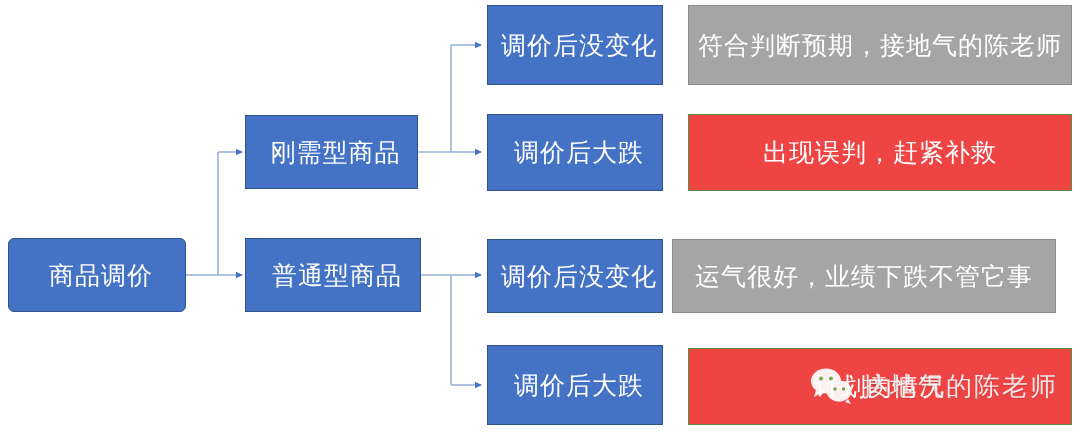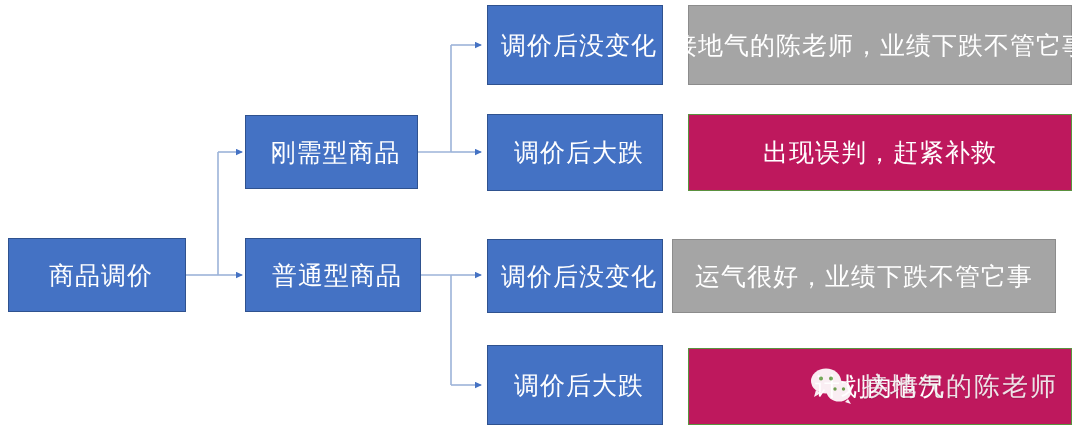--- a/index.html
+++ b/index.html
@@ -34,21 +34,21 @@
     border: 1px solid #2f528f;
     font-size: 25px;
     padding-left: 8px;
   }
   .node.gray {
     background: #a5a5a5;
     border: 1px solid #8c8c8c;
     font-size: 25px;
   }
   .node.green {
-    background: #be185d;
+    background: #ef4444;
     border: 1px solid #5a913f;
     font-size: 25px;
   }
   .connectors {
     position: absolute;
     left: 0;
     top: 0;
     width: 1080px;
     height: 432px;
     pointer-events: none;
@@ -100,31 +100,31 @@
       <path d="M451,45 L481,45" marker-end="url(#arrowhead)"></path>
       <path d="M451,152 L481,152" marker-end="url(#arrowhead)"></path>
 
       <path d="M418,275 L451,275"></path>
       <path d="M451,275 L451,385"></path>
       <path d="M451,275 L481,275" marker-end="url(#arrowhead)"></path>
       <path d="M451,385 L481,385" marker-end="url(#arrowhead)"></path>
     </g>
   </svg>
 
-  <div class="node blue" style="left:8px; top:238px; width:178px; height:74px;">商品调价</div>
+  <div class="node blue" style="left:8px; top:238px; width:178px; height:74px;border-radius:6px;">商品调价</div>
 
   <div class="node blue" style="left:245px; top:115px; width:173px; height:74px;text-align:right;">刚需型商品</div>
   <div class="node blue" style="left:245px; top:238px; width:176px; height:74px;">普通型商品</div>
 
   <div class="node blue" style="left:487px; top:5px; width:176px; height:80px;">调价后没变化</div>
   <div class="node blue" style="left:487px; top:114px; width:176px; height:77px;">调价后大跌</div>
   <div class="node blue" style="left:487px; top:239px; width:176px; height:74px;">调价后没变化</div>
   <div class="node blue" style="left:487px; top:345px; width:176px; height:80px;">调价后大跌</div>
 
-  <div class="node gray" style="left:688px; top:5px; width:384px; height:80px;">接地气的陈老师，业绩下跌不管它事</div>
+  <div class="node gray" style="left:688px; top:5px; width:384px; height:80px;">符合判断预期，接地气的陈老师</div>
   <div class="node green" style="left:688px; top:114px; width:384px; height:77px;">出现误判，赶紧补救</div>
   <div class="node gray" style="left:672px; top:239px; width:384px; height:74px;">运气很好，业绩下跌不管它事</div>
   <div class="node green" style="left:688px; top:348px; width:384px; height:77px;">计划内情况</div>
 
   <div class="watermark" style="left:810px; top:368px;">
     <span class="wechat-logo">
       <svg viewBox="0 0 44 36" width="44" height="36">
         <ellipse cx="16" cy="13" rx="15" ry="12.5" fill="#ffffff"></ellipse>
         <path d="M6,22 L4,29 L11,25 Z" fill="#ffffff"></path>
         <circle cx="11" cy="10.5" r="2" fill="#6aa84f"></circle>

